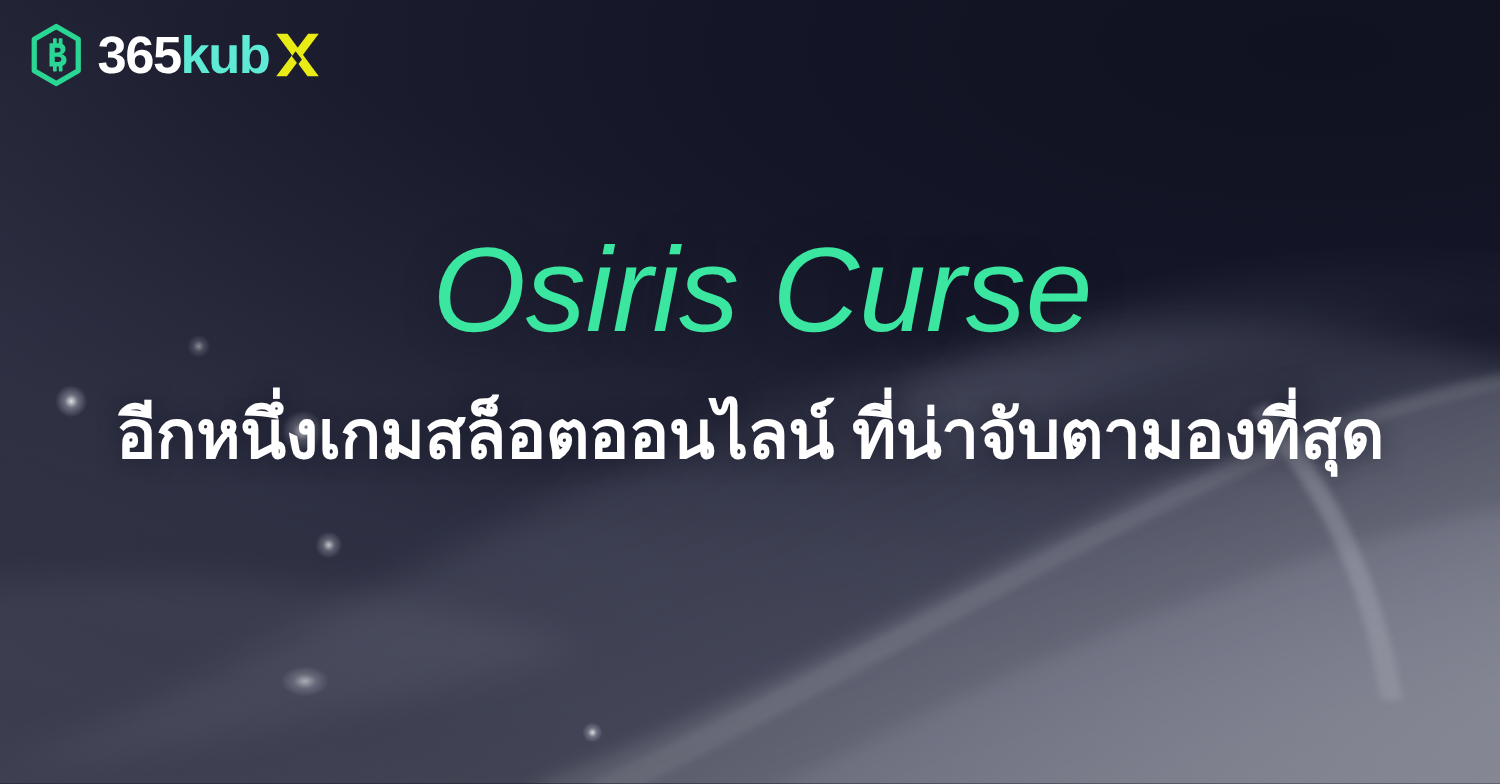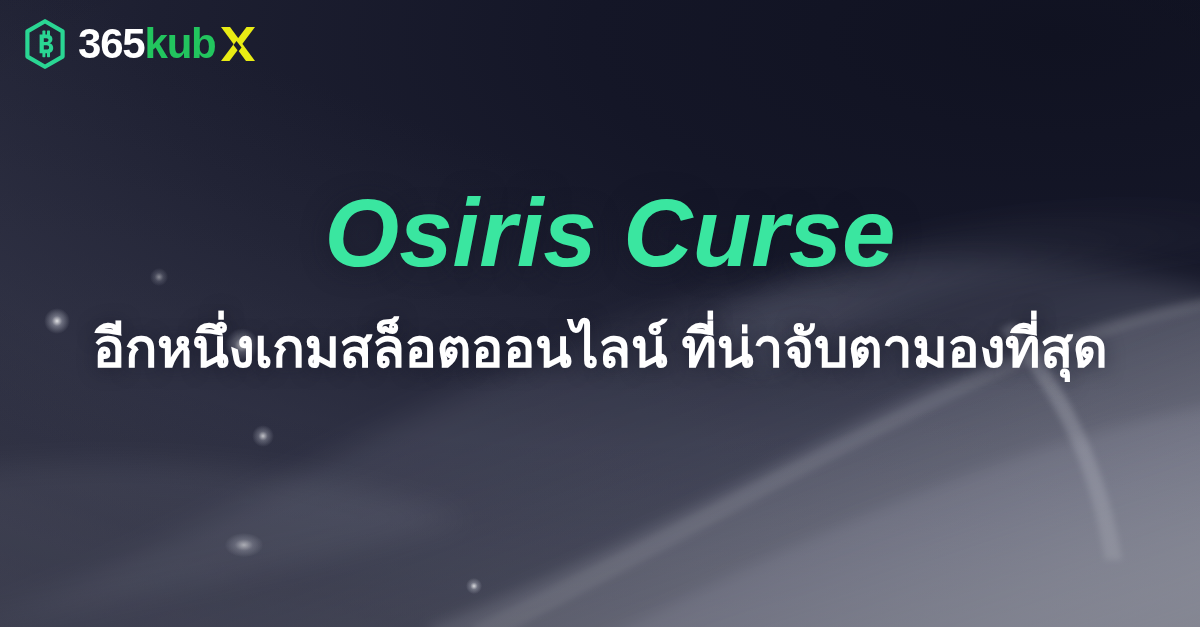--- a/index.html
+++ b/index.html
@@ -65,37 +65,37 @@
   #logo .wordmark {
     font-size: 42px;
     font-weight: 700;
     letter-spacing: -1.2px;
     line-height: 1;
     white-space: nowrap;
     display: flex;
     align-items: center;
   }
   #logo .w-365 { color: #ffffff; }
-  #logo .w-kub { color: #22c55e; }
+  #logo .w-kub { color: #5eead4; }
   #logo .w-x   { margin-left: 1px; display: inline-block; }
   #logo .w-x svg { display: block; }
 
   
   #headline {
     position: absolute;
     left: 0;
     right: 0;
     top: 183px;
     text-align: center;
   }
   #title {
     margin: 0;
     font-size: 96px;
     line-height: 1.05;
-    font-weight: 700;
+    font-weight: 400;
     font-style: italic;
     letter-spacing: 0px;
     color: #3ae6a0;
     text-shadow: 0 2px 26px rgba(20,22,39,0.55);
     padding-left: 20px;
   }
   #subtitle {
     margin: 15px;
     padding-top: 18px;
     font-size: 54px;

